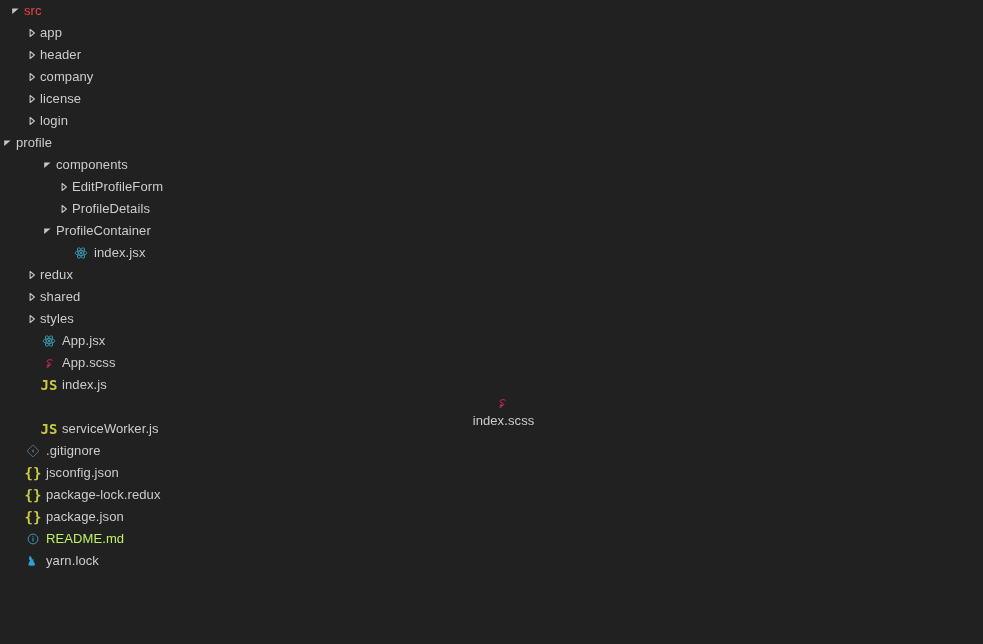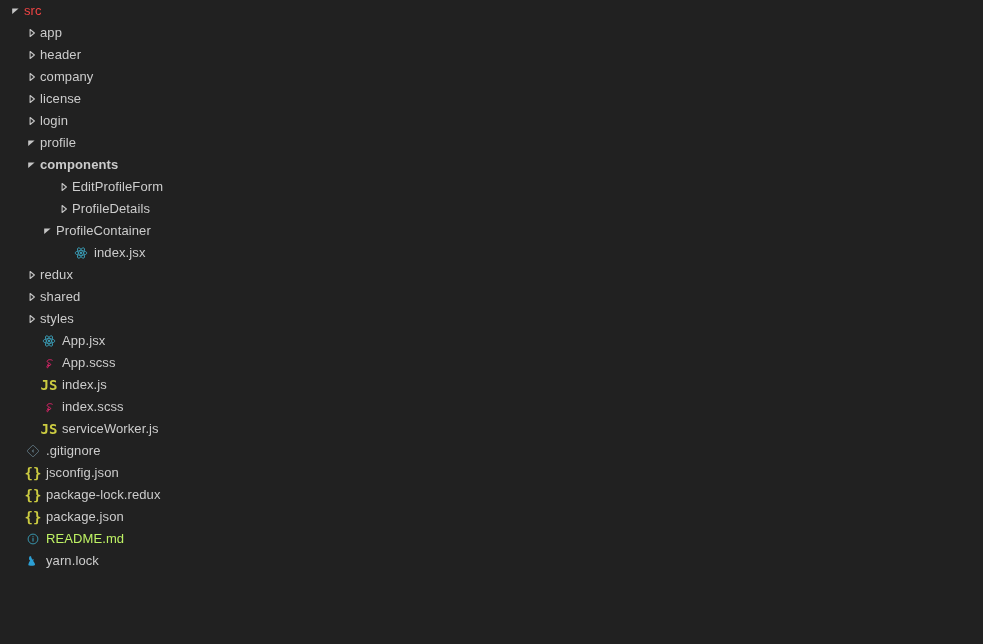--- a/index.html
+++ b/index.html
@@ -113,29 +113,29 @@
       <span class="label" style="color: rgb(204, 204, 204);">license</span>
     </div>
     <div class="row" style="padding-left: 24px;">
       <span class="twisty">
         <svg width="10" height="10" viewBox="0 0 10 10" aria-hidden="true">
           <path d="M3.1 1.5 L7.4 5.0 L3.1 8.5 Z" fill="none" stroke="#c5c5c5" stroke-width="1.1" stroke-linejoin="round"></path>
         </svg>
       </span>
       <span class="label" style="color: rgb(204, 204, 204);">login</span>
     </div>
-    <div class="row" style="padding-left: 24px;">
+    <div class="row" style="">
       <span class="twisty">
         <svg width="10" height="10" viewBox="0 0 10 10" aria-hidden="true">
           <path d="M1.2 2.4 L7.6 2.4 L1.2 8.0 Z" fill="#c5c5c5"></path>
         </svg>
       </span>
       <span class="label" style="color: rgb(204, 204, 204);">profile</span>
     </div>
-    <div class="row" style="padding-left: 24px; font-weight: bold;">
+    <div class="row" style="padding-left: 40px;">
       <span class="twisty">
         <svg width="10" height="10" viewBox="0 0 10 10" aria-hidden="true">
           <path d="M1.2 2.4 L7.6 2.4 L1.2 8.0 Z" fill="#c5c5c5"></path>
         </svg>
       </span>
       <span class="label" style="color: rgb(204, 204, 204);">components</span>
     </div>
     <div class="row" style="padding-left: 56px;">
       <span class="twisty">
         <svg width="10" height="10" viewBox="0 0 10 10" aria-hidden="true">
@@ -222,21 +222,21 @@
       </span>
       <span class="label" style="color: rgb(204, 204, 204);">App.scss</span>
     </div>
     <div class="row" style="padding-left: 24px;">
       <span class="twisty"></span>
       <span class="ficon">
         <span class="glyph" style="color:#cbcb41">JS</span>
       </span>
       <span class="label" style="color: rgb(204, 204, 204);">index.js</span>
     </div>
-    <div class="row" style="padding-left: 24px;">
+    <div class="row" style="padding-left: 24px; flex-direction: column;">
       <span class="twisty"></span>
       <span class="ficon">
         <svg width="14" height="14" viewBox="0 0 24 24" aria-hidden="true">
           <path d="M17.5 7.2c-1.6-1.1-4.4-1.3-6.6-.4-1.6.7-2.4 1.9-2 3 .5 1.3 2.6 2 4.3 2.9 1.3.7 2 1.4 1.7 2.3-.3 1-1.8 1.6-3.2 1.3-1.2-.2-1.9-1-1.7-1.8.1-.5.5-.8 1-.9" fill="none" stroke="#e0246a" stroke-width="1.7" stroke-linecap="round"></path>
           <path d="M9.6 16.3c-.9 1.2-1.5 2.6-1.1 3.3.4.7 1.6.4 2.2-.5.6-.9.6-2.1.2-2.9" fill="none" stroke="#e0246a" stroke-width="1.7" stroke-linecap="round"></path>
         </svg>
       </span>
       <span class="label" style="color: rgb(204, 204, 204);">index.scss</span>
     </div>
     <div class="row" style="padding-left: 24px;">

